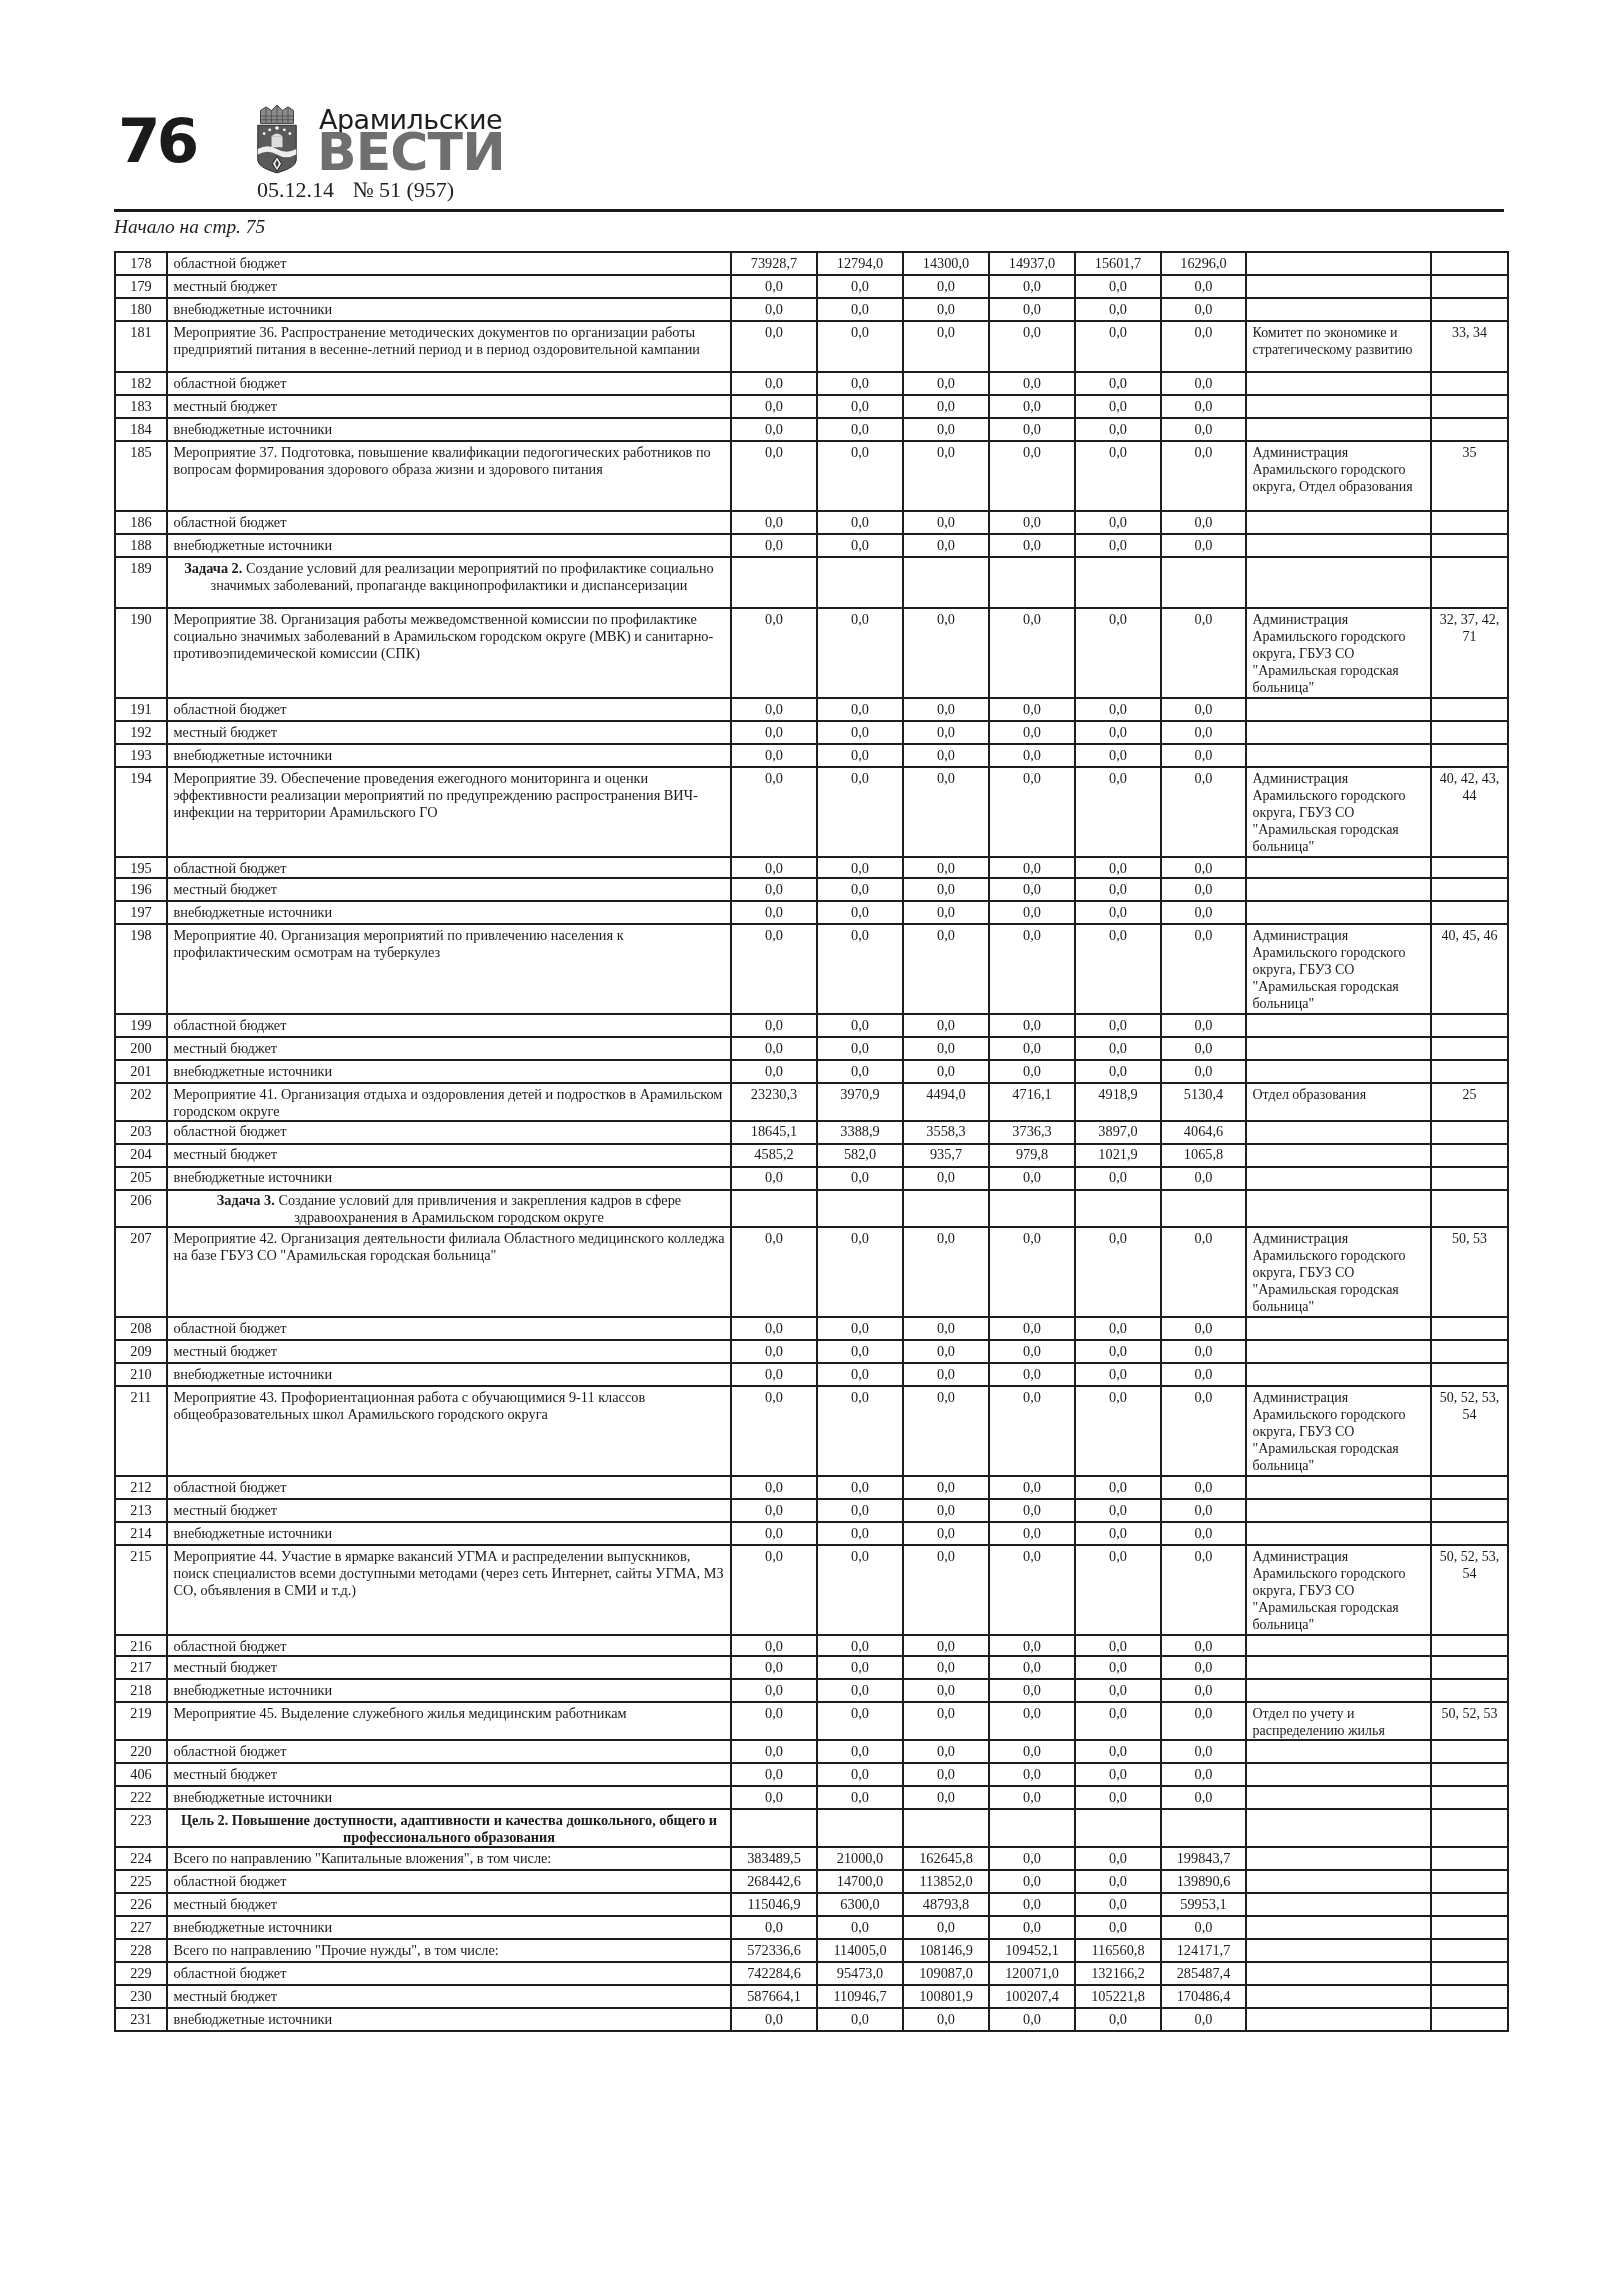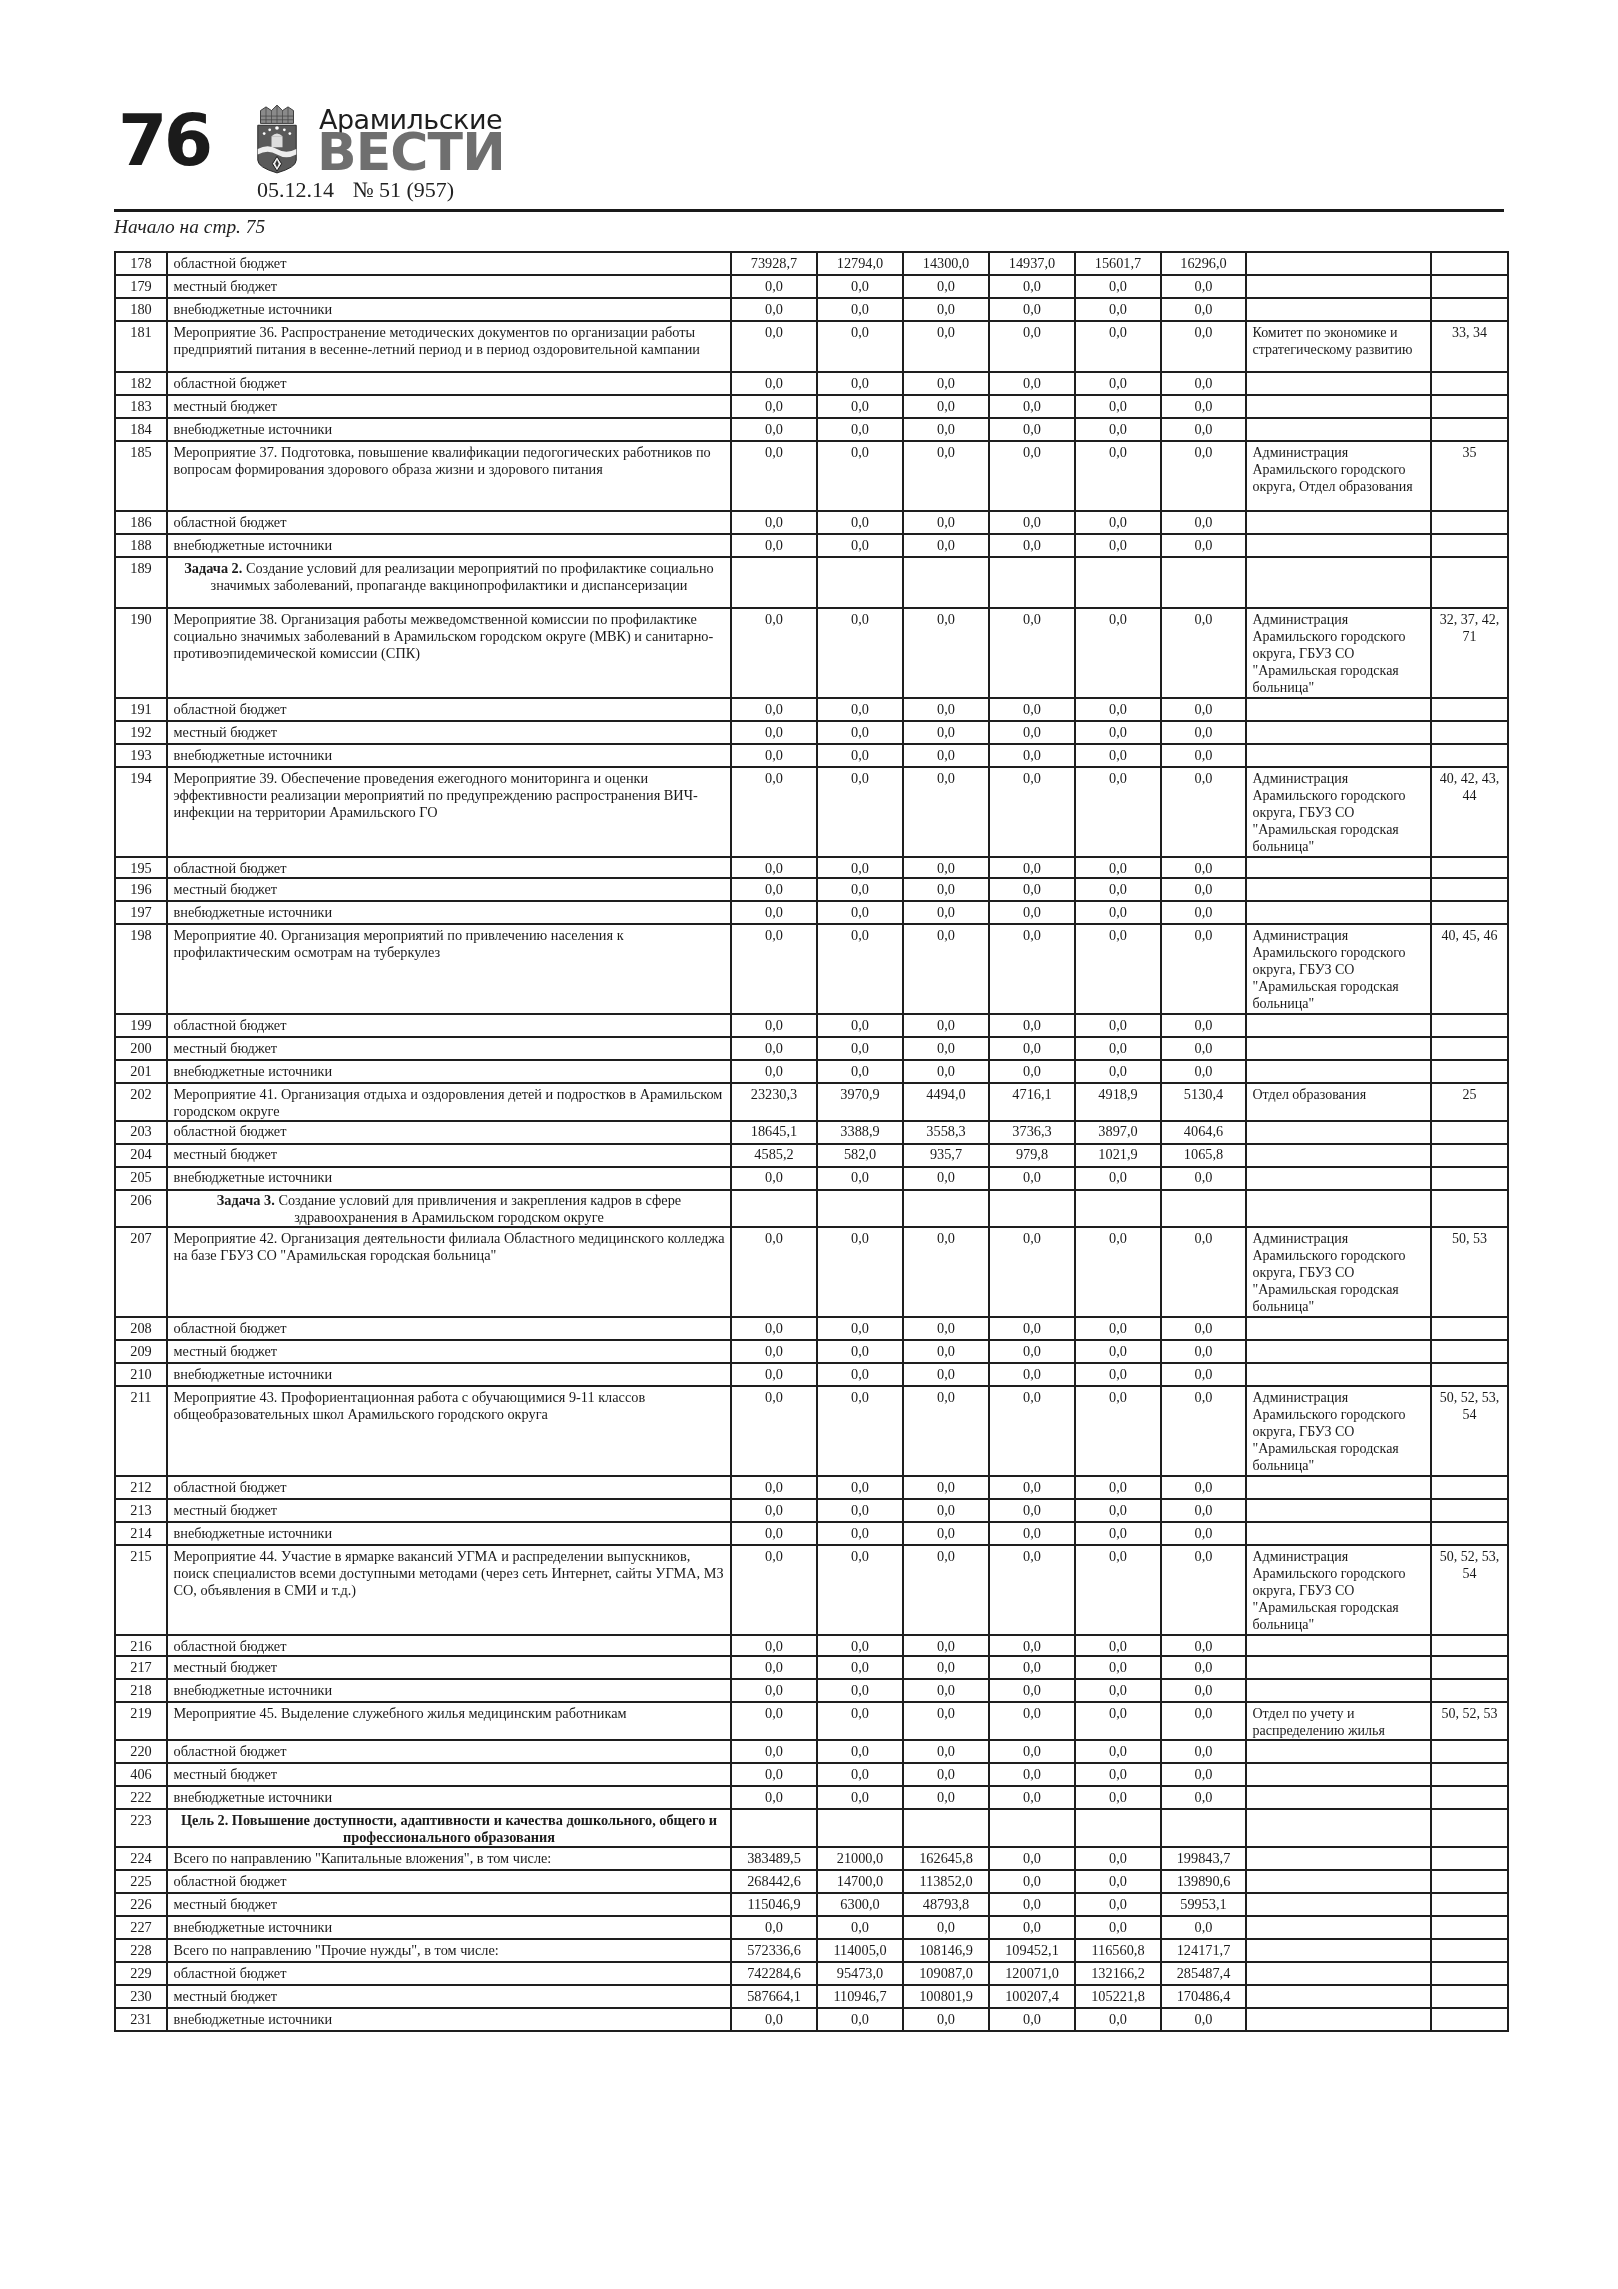--- a/index.html
+++ b/index.html
@@ -1,21 +1,21 @@
 <!DOCTYPE html>
 <html style="font-size:14.8px"><head>
 <meta charset="utf-8">
 <style>
   html, body { margin: 0; padding: 0; background: #ffffff; }
   body { width: 1619px; height: 2290px; position: relative; overflow: hidden;
          font-family: "Liberation Serif", "DejaVu Serif", serif; color: #1a1a1a; }
 
   .masthead { position: absolute; left: 0; top: 0; width: 1619px; height: 212px; }
   .page-number { position: absolute; left: 118px; top: 96px; font-family: "DejaVu Sans", "Liberation Sans", sans-serif;
-                 font-weight: bold; font-size: 71px; line-height: 89px; letter-spacing: -3.7px; color: #1b1b1b; }
+                 font-weight: bold; font-size: 61px; line-height: 89px; letter-spacing: -3.7px; color: #1b1b1b; }
   .emblem { position: absolute; left: 255px; top: 103px; width: 44px; height: 72px; }
   .brand-top { position: absolute; left: 319px; top: 105px; font-family: "DejaVu Sans", "Liberation Sans", sans-serif;
                font-size: 27px; line-height: 29.5px; color: #1e1e1e; letter-spacing: -0.5px; }
   .brand-main { position: absolute; left: 317px; top: 128px; font-family: "DejaVu Sans", "Liberation Sans", sans-serif;
                 font-weight: bold; font-size: 52px; line-height: 48px; color: #6f6f6f; letter-spacing: -0.9px;
                 transform: scaleX(1.0); transform-origin: left; }
   .issue-line { position: absolute; left: 257px; top: 178px; font-size: 22px; line-height: 24px; color: #222; }
   .issue-line span + span { margin-left: 13px; }
   .header-rule { position: absolute; left: 114px; top: 209px; width: 1390px; height: 2.8px; background: #1a1a1a; }
   .continued-note { position: absolute; left: 114px; top: 215px; font-style: italic; font-size: 19.4px; line-height: 24px; color: #222; }

